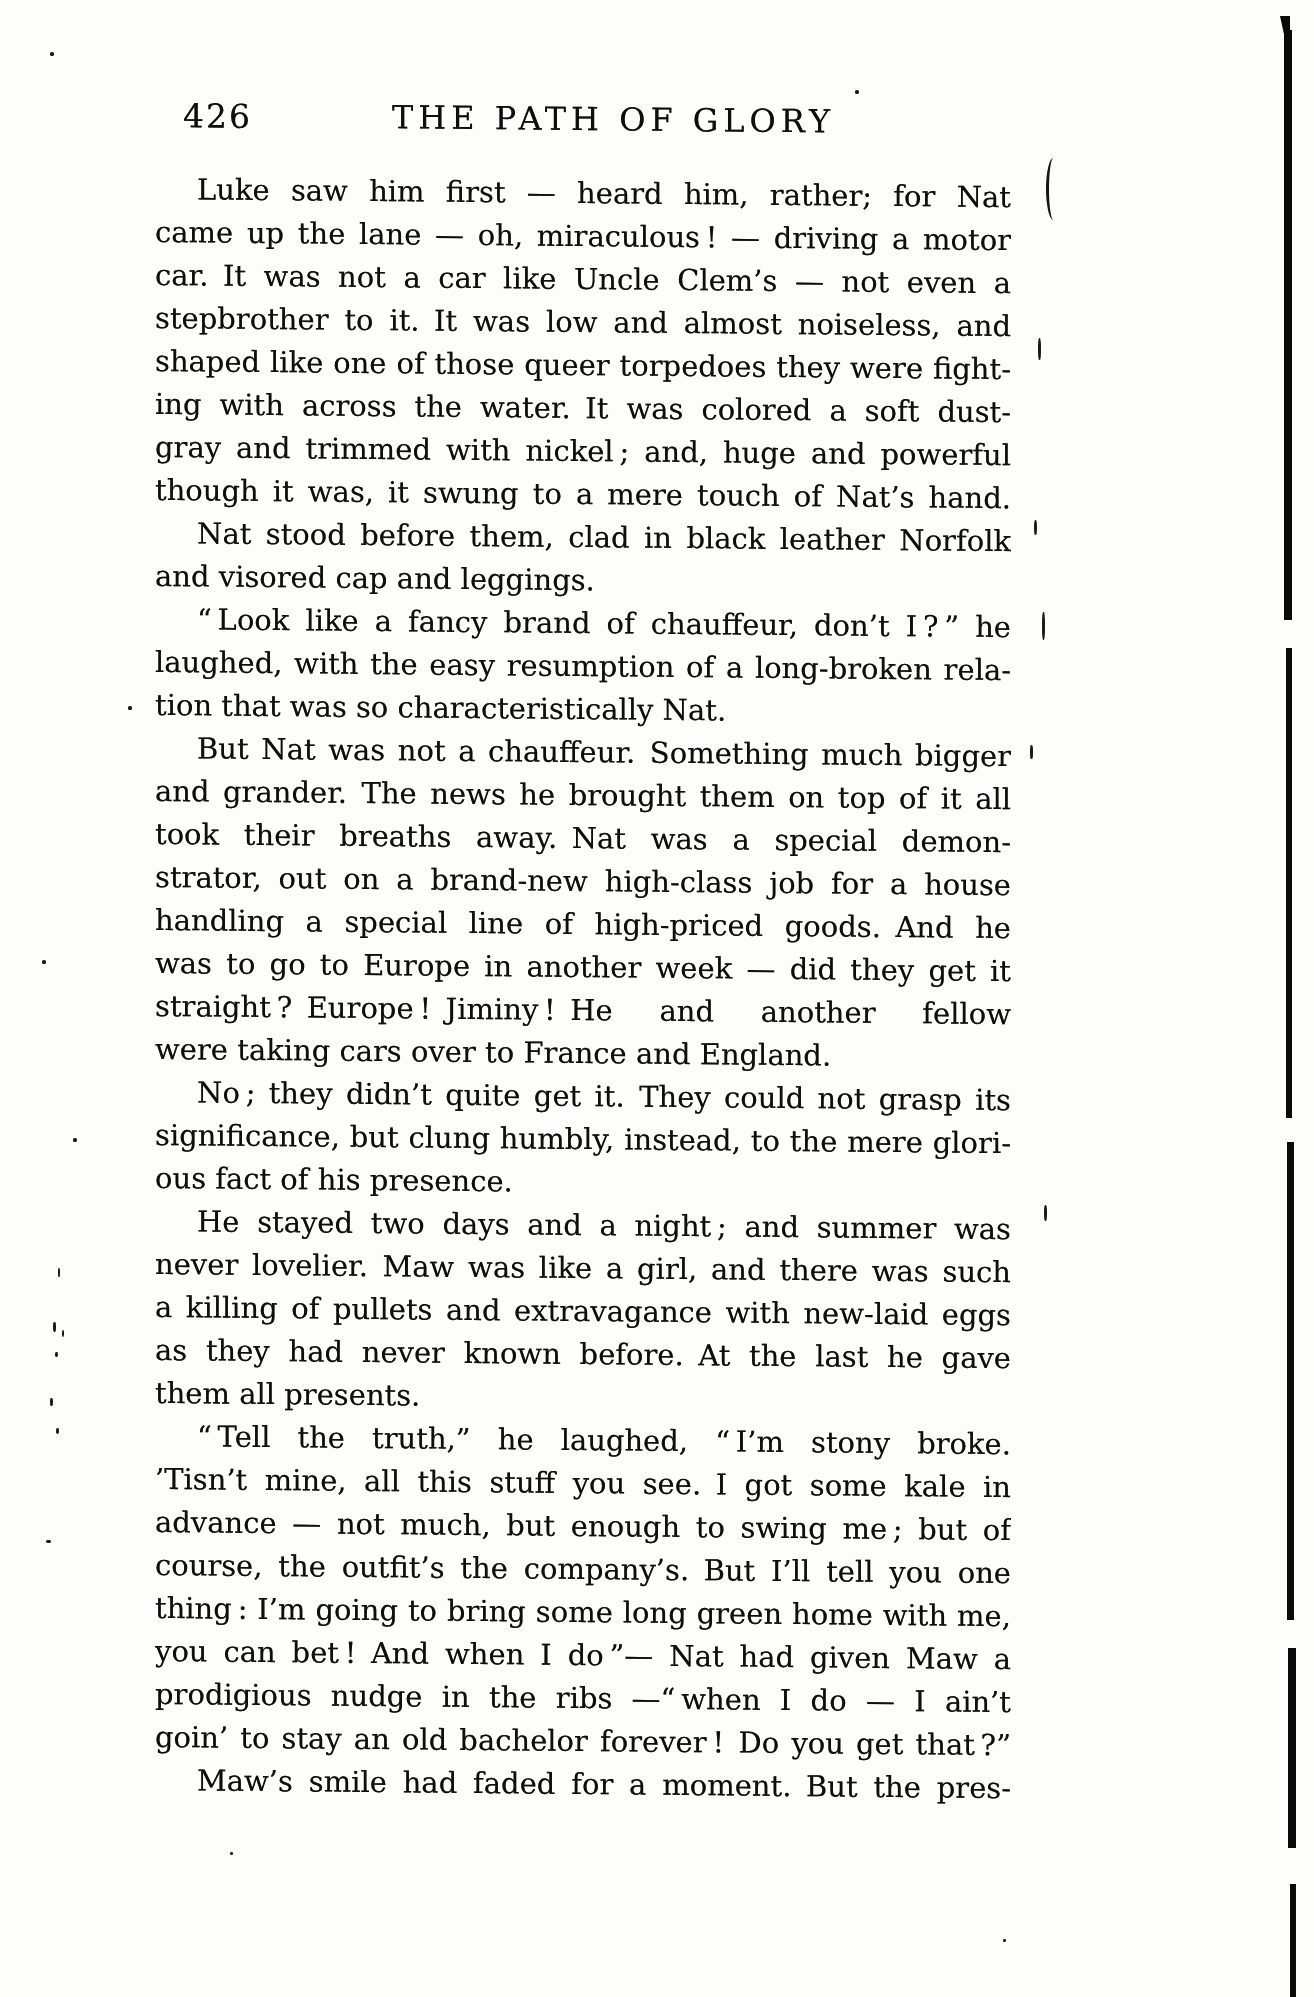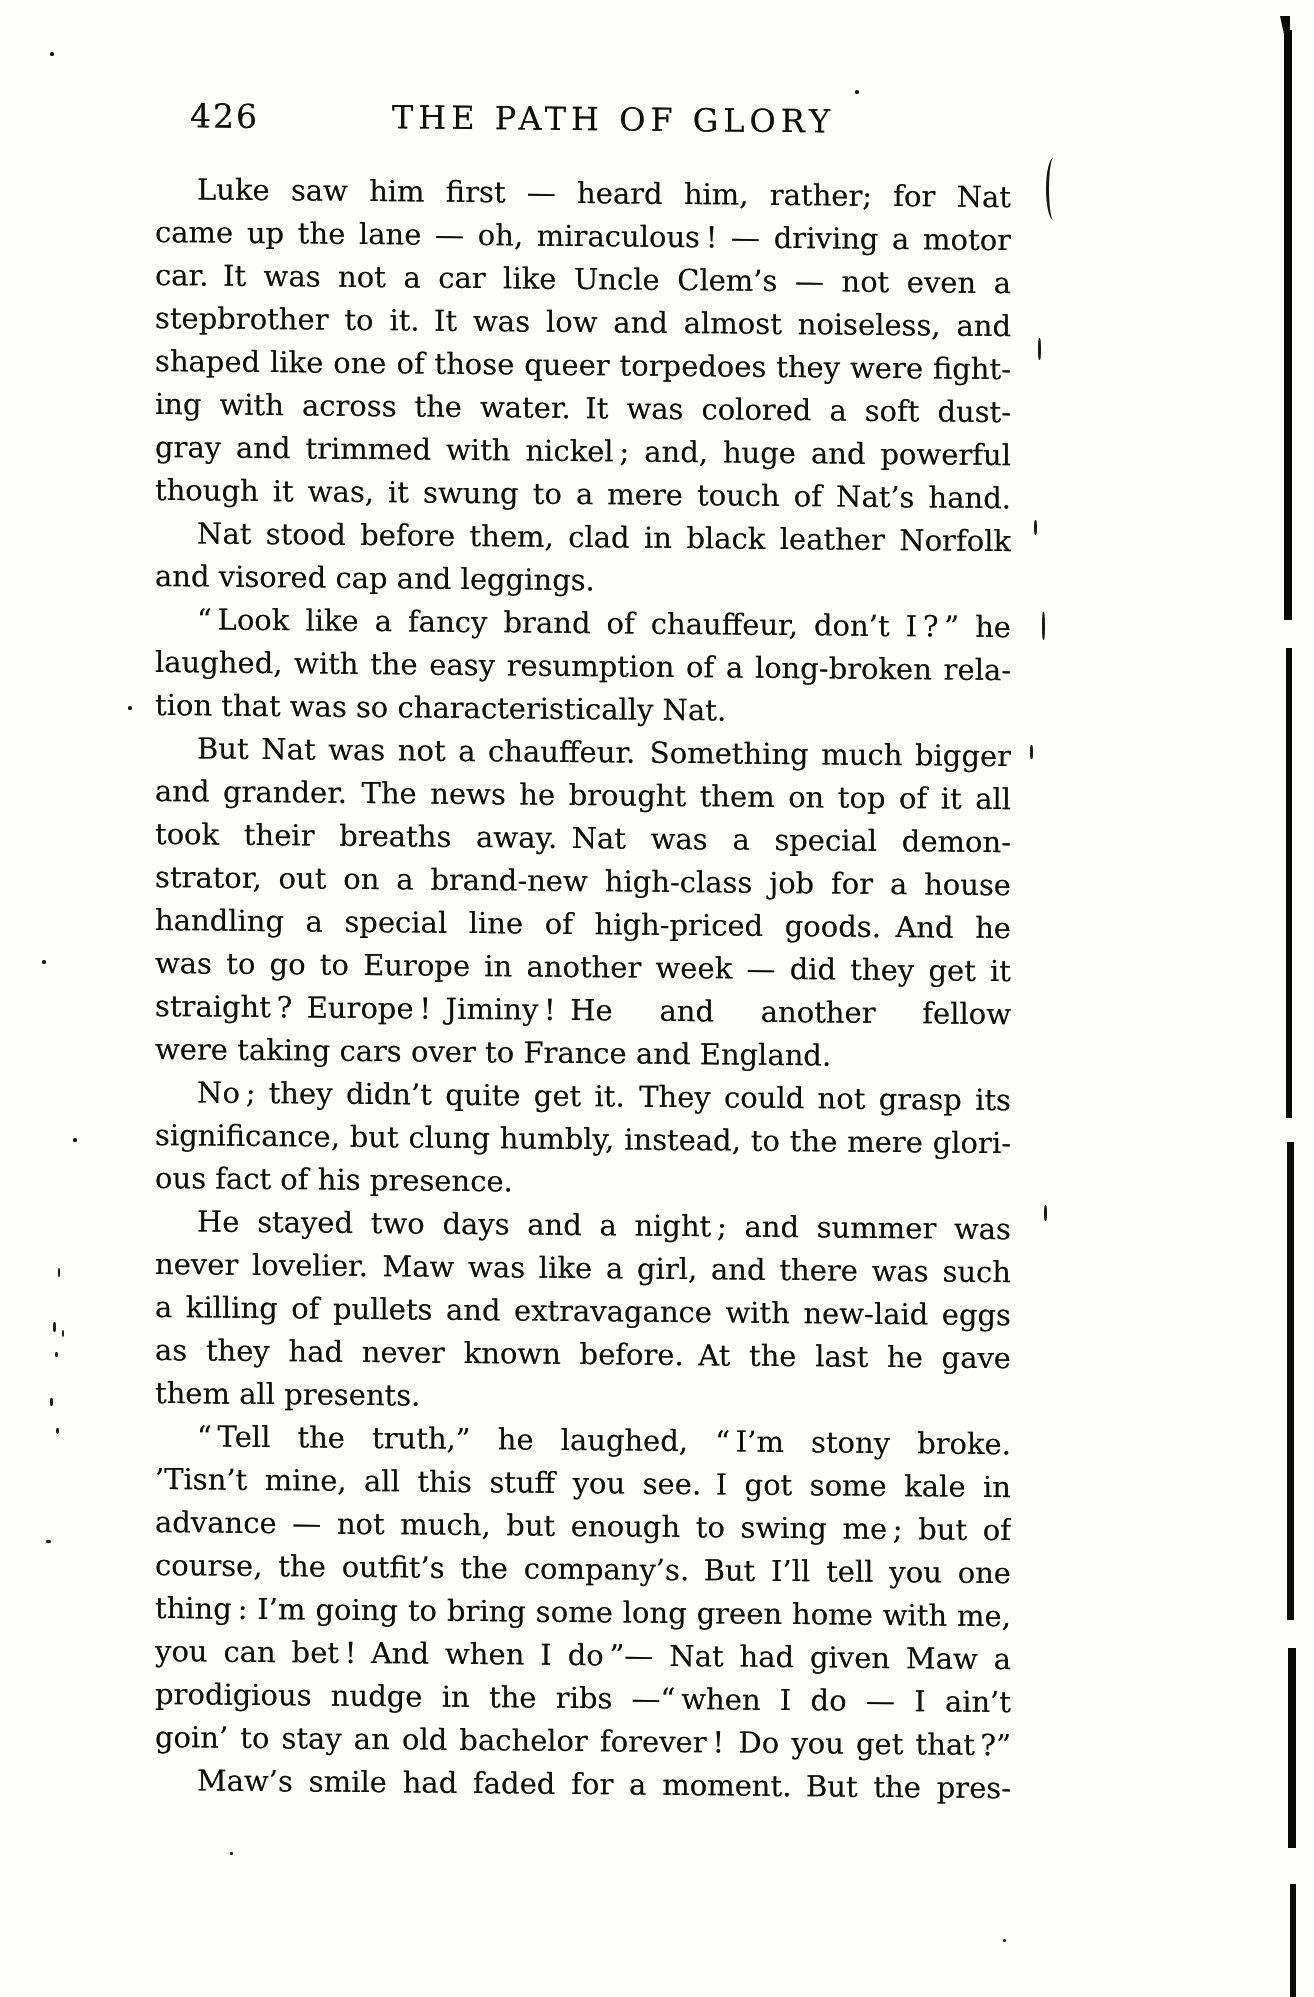--- a/index.html
+++ b/index.html
@@ -8,21 +8,21 @@
     background:#fdfdfc;overflow:hidden;
     font-family:"DejaVu Serif","Liberation Serif",serif;
     color:#0e0e0e;
   }
   
   .sheet-text{
     position:absolute;left:155px;top:0;width:856px;height:1997px;
     transform:skewY(0.55deg);transform-origin:0 0;
   }
   .page-number{
-    position:absolute;left:35px;top:96px;
+    position:absolute;left:28px;top:96px;
     font-size:33px;letter-spacing:2px;
     text-shadow:0 0 .5px rgba(0,0,0,.65);
   }
   .page-header{
     position:absolute;left:237px;top:96px;
     font-size:32px;letter-spacing:5px;white-space:nowrap;
     text-shadow:0 0 .5px rgba(0,0,0,.65);
   }
   .body-text{
     position:absolute;left:0;top:168px;width:856px;

